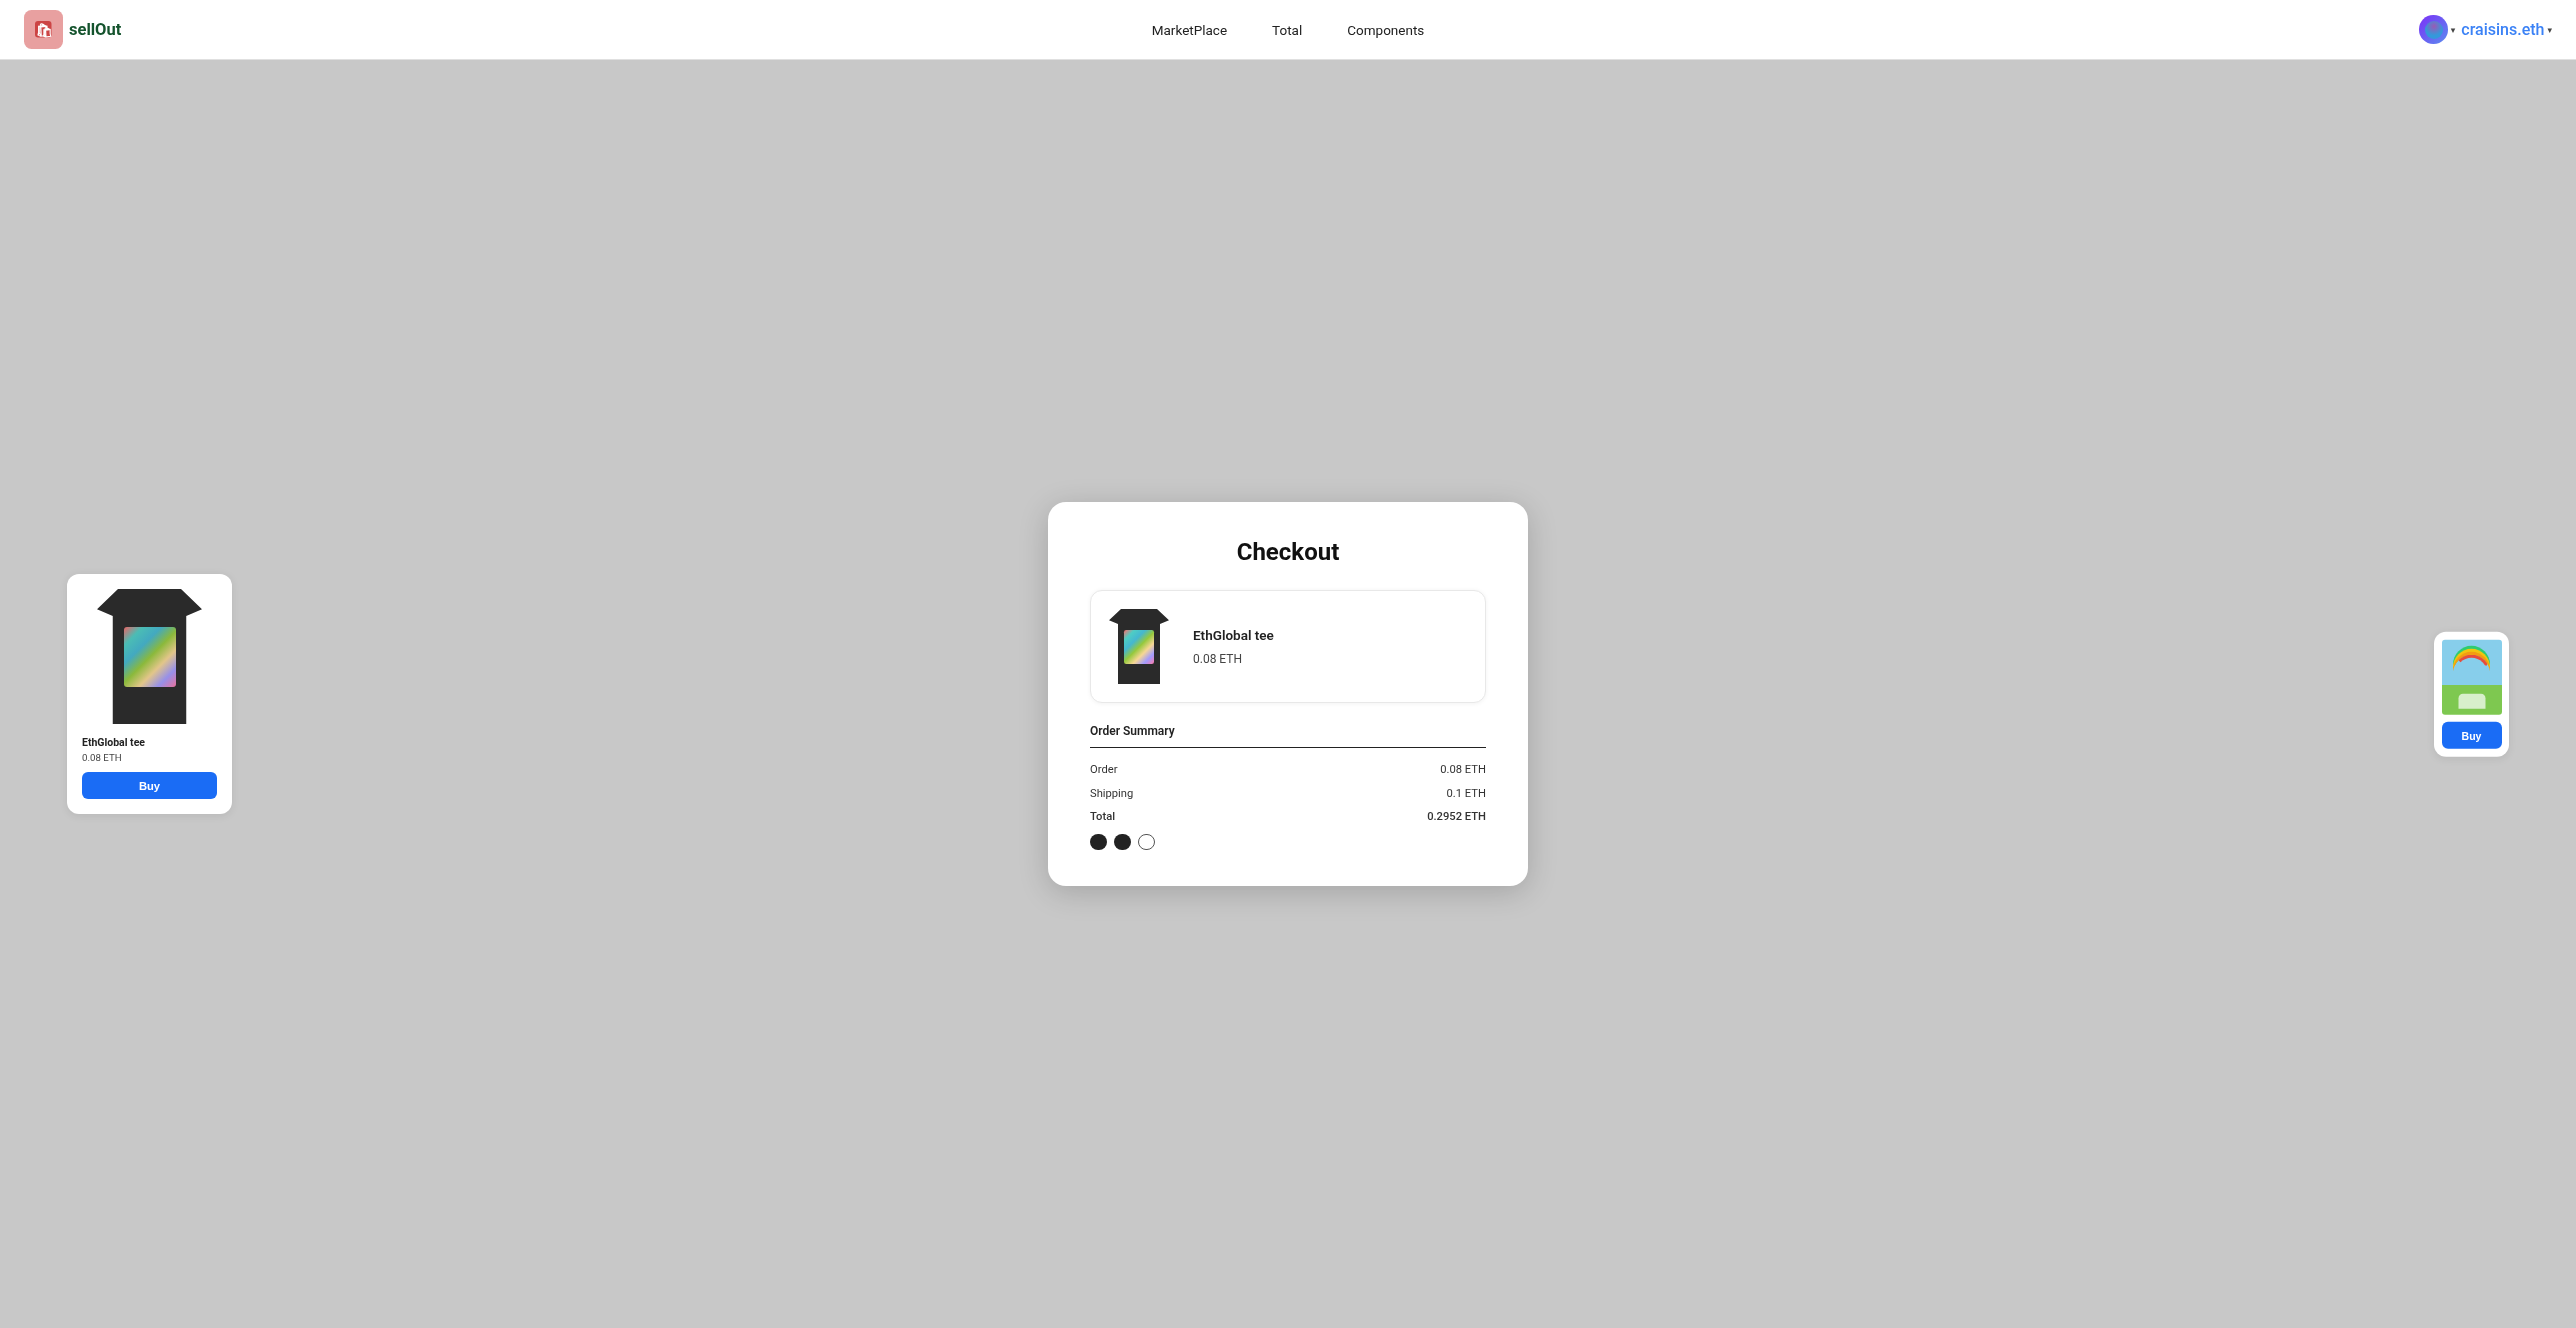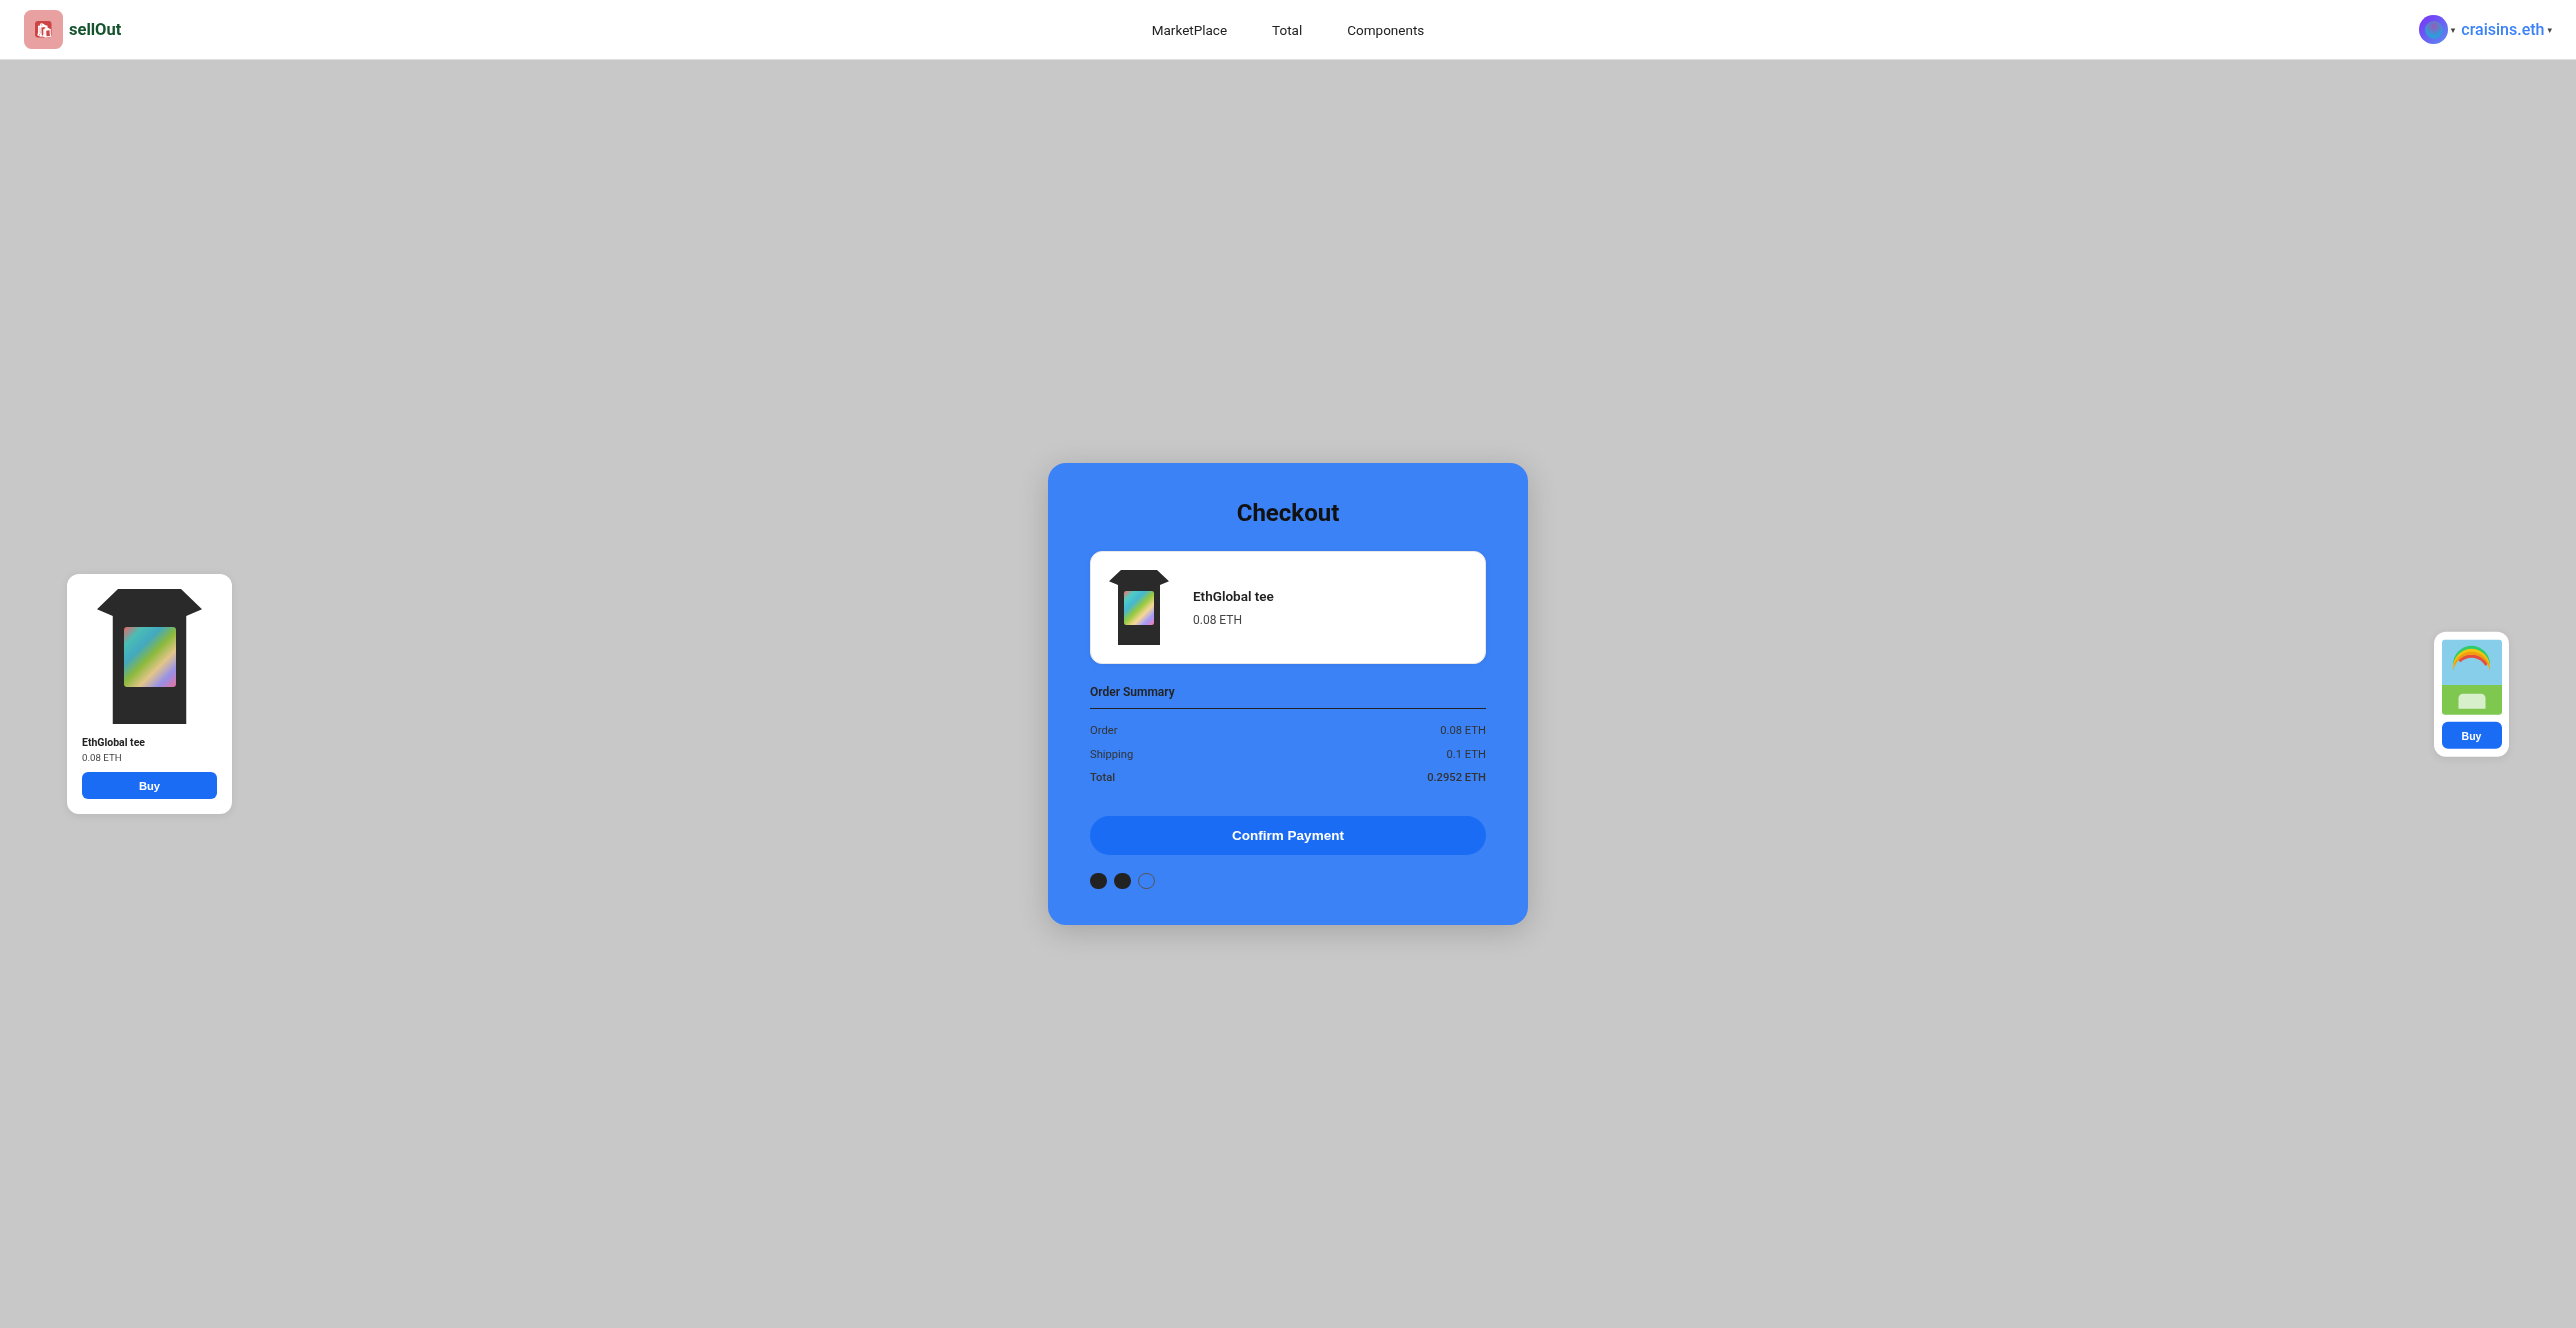--- a/index.html
+++ b/index.html
@@ -193,21 +193,21 @@
       border-radius: 19px 19px 0 0;
       border: 3px solid transparent;
       border-top: 3px solid #e74c3c;
       position: absolute;
       top: 15px;
       box-shadow: 0 -3px 0 #f39c12, 0 -6px 0 #f1c40f, 0 -9px 0 #2ecc71;
     }
 
     
     .modal {
-      background: #3b82f6;
+      background: #ffffff;
       border-radius: 18px;
       padding: 36px 42px;
       width: 480px;
       max-width: 90vw;
       box-shadow: 0 6px 30px rgba(0,0,0,0.18);
       position: relative;
       z-index: 5;
     }
     .modal-title {
       font-size: 24px;
@@ -438,21 +438,20 @@
         <span class="order-label">Shipping</span>
         <span class="order-value">0.1 ETH</span>
       </div>
       <div class="order-row">
         <span class="order-total-label">Total</span>
         <span class="order-total-value">0.2952 ETH</span>
       </div>
     </div>
 
     
-    <button class="confirm-btn">Confirm Payment</button>
 
     
     <div class="step-dots">
       <div class="dot dot-filled"></div>
       <div class="dot dot-filled"></div>
       <div class="dot dot-empty"></div>
     </div>
   </div>
 
 </div>

